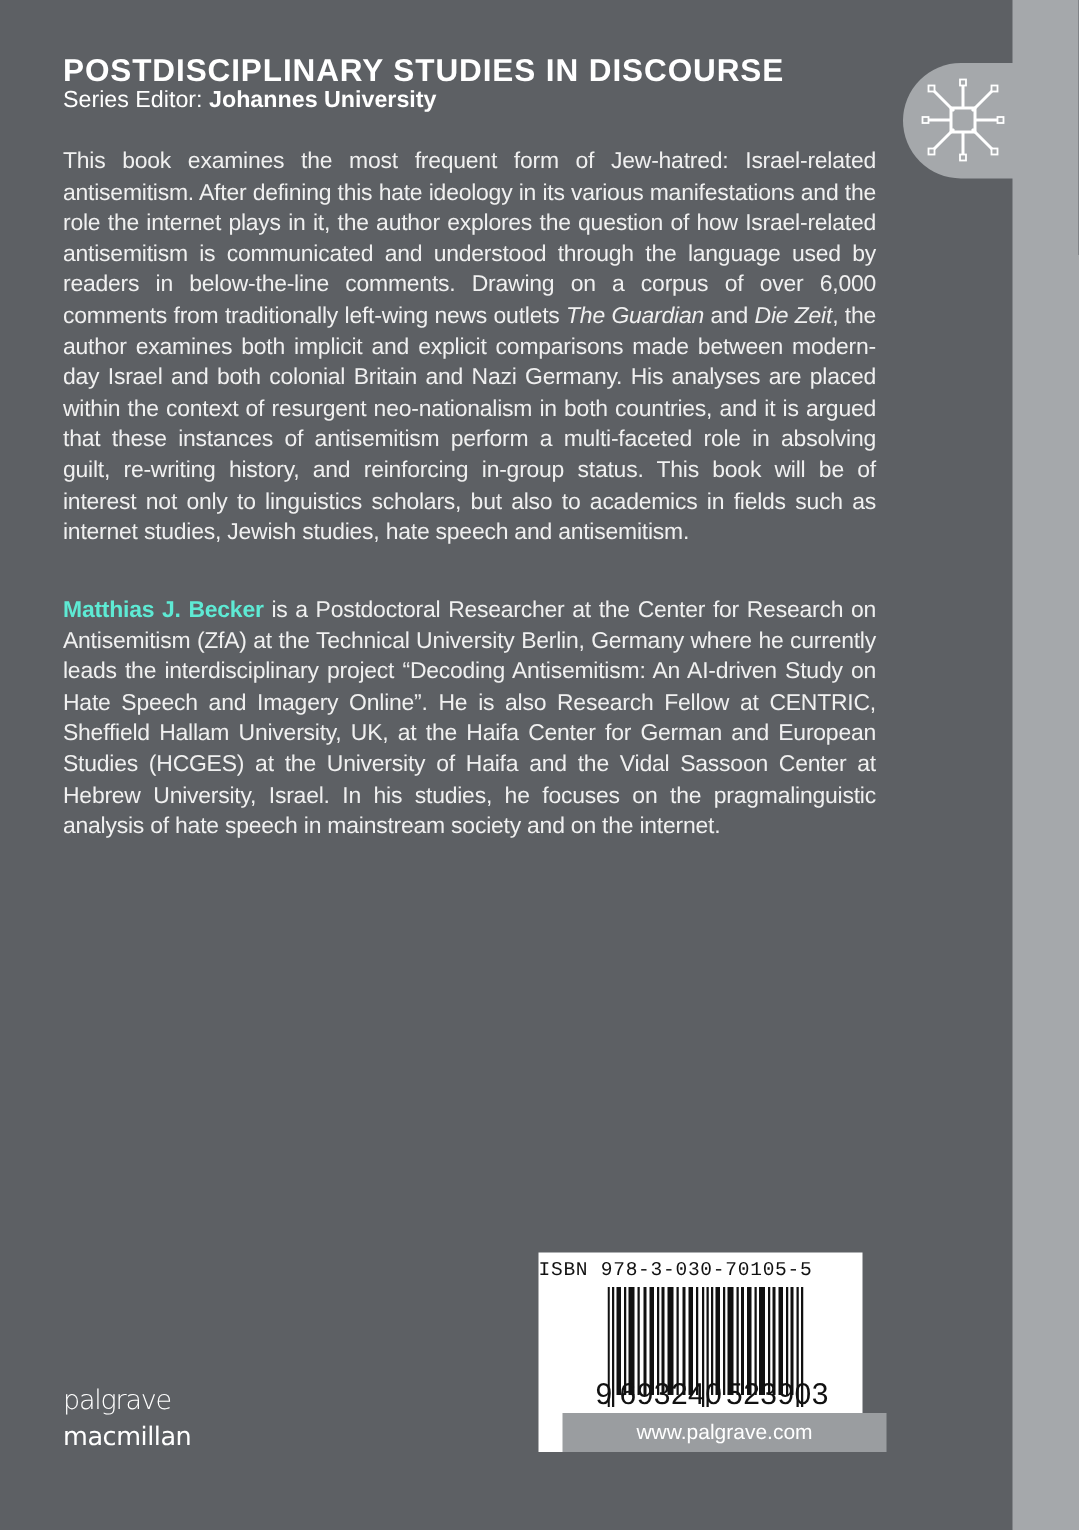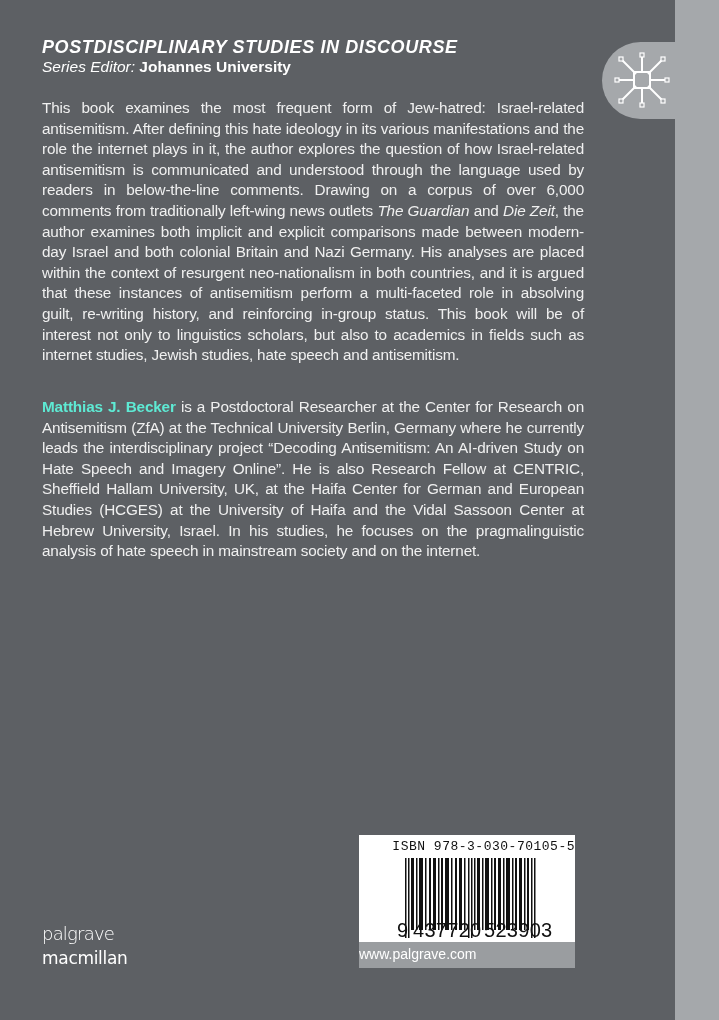--- a/index.html
+++ b/index.html
@@ -13,56 +13,55 @@
     position: absolute; top: 0; left: 675px; width: 44px; height: 1020px;
     background: #a5a8ab;
   }
   .series-badge {
     position: absolute; top: 42px; left: 602px; width: 90px; height: 77px;
     background: #a5a8ab; border-radius: 40px 0 0 40px;
   }
   .series-badge svg { position: absolute; left: 8px; top: 6px; }
   .series-block { position: absolute; left: 42px; top: 38px; }
   .series-title {
-    font-weight: bold; font-size: 18px; letter-spacing: 0.6px; line-height: 19px;
+    font-weight: bold; font-size: 21px; letter-spacing: 0.6px; line-height: 19px;
     color: #ffffff;
-    font-style: italic;
   }
   .series-editor { font-size: 15.5px; line-height: 20px; color: #ffffff; }
-  .series-editor .lbl { font-style: italic; font-weight: normal; }
+  .series-editor .lbl { font-weight: normal; }
   .series-editor .name { font-weight: bold; }
   .text-col {
     position: absolute; left: 42px; width: 542px;
     font-size: 15.3px; line-height: 20.6px; text-align: justify;
     color: #f0f0f0; letter-spacing: -0.15px;
   }
   .blurb { top: 98px; }
   .bio { top: 397px; }
   .text-col em { font-style: italic; margin-top: 32px; }
   .text-col b { font-weight: bold; color: #5eead4; }
   .isbn-box {
     position: absolute; left: 359px; top: 835px; width: 216px; height: 133px;
     background: #ffffff;
   }
   .isbn-text {
-    position: absolute; top: 4px; left: 0; width: 216px; text-align: right;
+    position: absolute; top: 4px; left: 0; width: 216px; text-align: left;
     font-family: "Liberation Mono", monospace; font-size: 13px; color: #111;
     letter-spacing: 0.5px;
   }
   .barcode { position: absolute; left: 46px; top: 23px; }
   .barcode-digits {
     position: absolute; top: 84px; left: 0; width: 216px;
     font-family: "Liberation Sans", sans-serif; font-size: 20px; color: #111;
   }
   .barcode-digits .d1 { position: absolute; left: 38px; }
   .barcode-digits .d2 { position: absolute; left: 54px; letter-spacing: 0.3px; }
   .barcode-digits .d3 { position: absolute; left: 125px; letter-spacing: 0.3px; }
   .web-footer {
-    position: absolute; left: 0; top: 107px; width: 216px; height: 26px;
-    background: #9a9da0; color: #ffffff; text-align: left;
+    position: absolute; left: 16px; top: 107px; width: 216px; height: 26px;
+    background: #9a9da0; color: #ffffff; text-align: center;
     font-size: 14px; line-height: 25px;
   }
   .logo {
     position: absolute; left: 42px; top: 920px; color: #ffffff;
     font-family: "DejaVu Sans", sans-serif;
   }
   .logo .l1 { font-size: 18px; line-height: 27px; letter-spacing: -0.8px; font-weight: 300; }
   .logo .l2 { font-size: 17px; line-height: 22px; letter-spacing: -0.3px; }
 </style>
 </head>
@@ -142,21 +141,21 @@
       <rect x="110" y="0" width="2" height="72"></rect>
         <rect x="114" y="0" width="3" height="72"></rect>
       <rect x="119" y="0" width="1.5" height="72"></rect>
         <rect x="122" y="0" width="2" height="72"></rect>
       <rect x="126" y="0" width="1.5" height="80"></rect>
         <rect x="129" y="0" width="1.5" height="80"></rect>
     </g>
   </svg>
   <div class="barcode-digits">
     <span class="d1">9</span>
-    <span class="d2">437720</span>
+    <span class="d2">693240</span>
     <span class="d3">523903</span>
   </div>
   <div class="web-footer">www.palgrave.com</div>
 </div>
 
 <div class="logo">
   <div class="l1">palgrave</div>
   <div class="l2">macmillan</div>
 </div>
 

